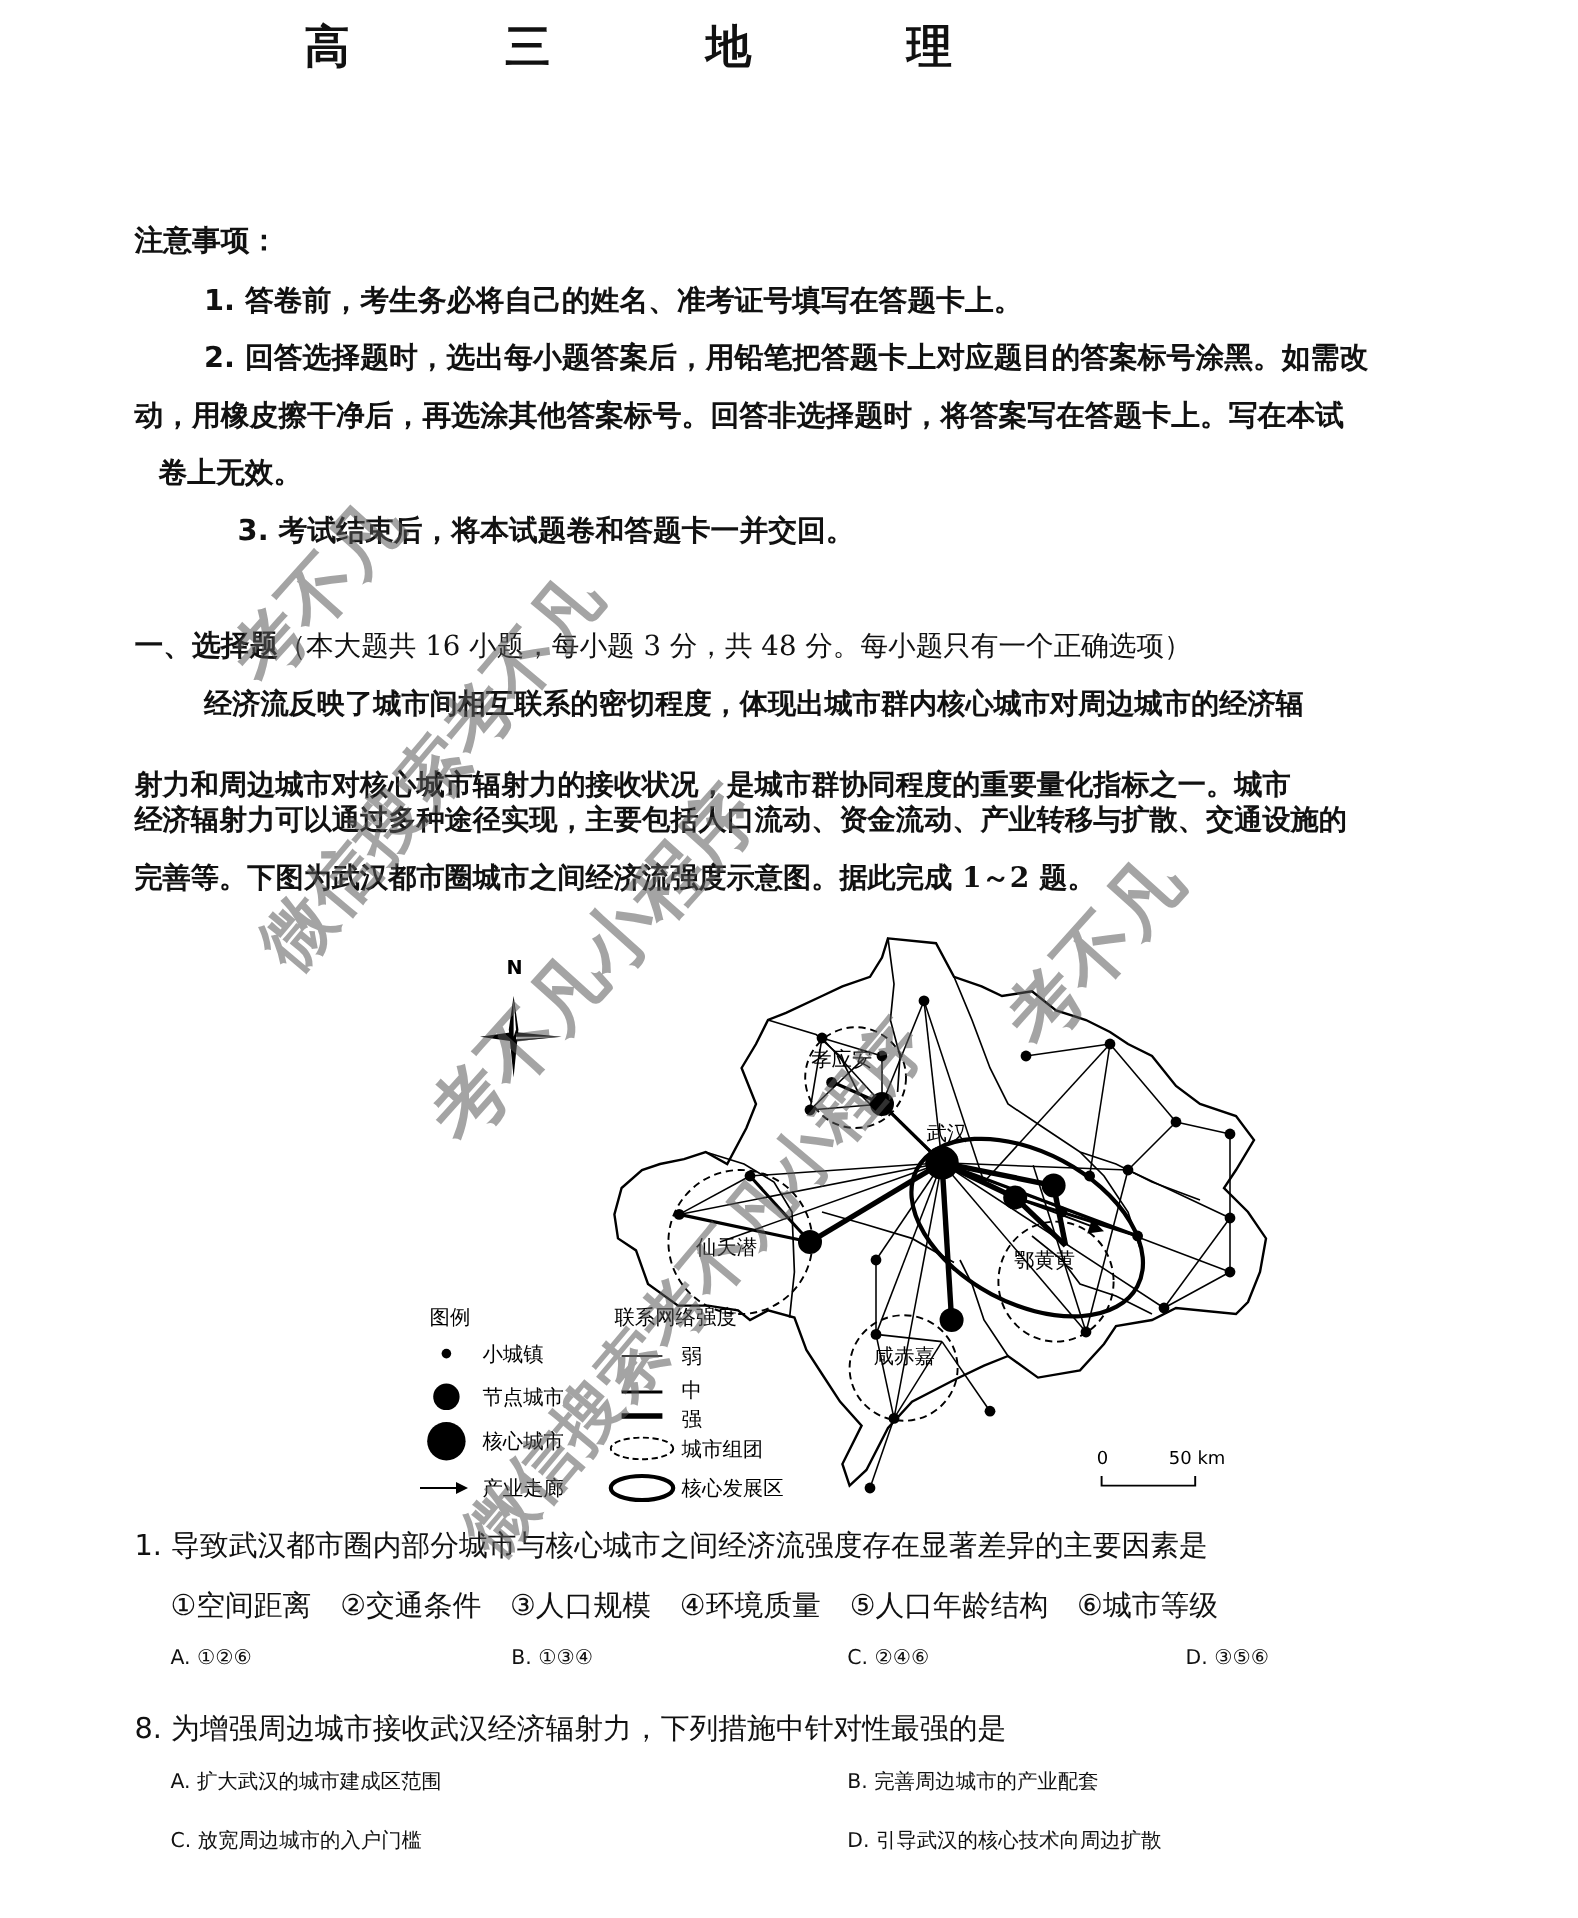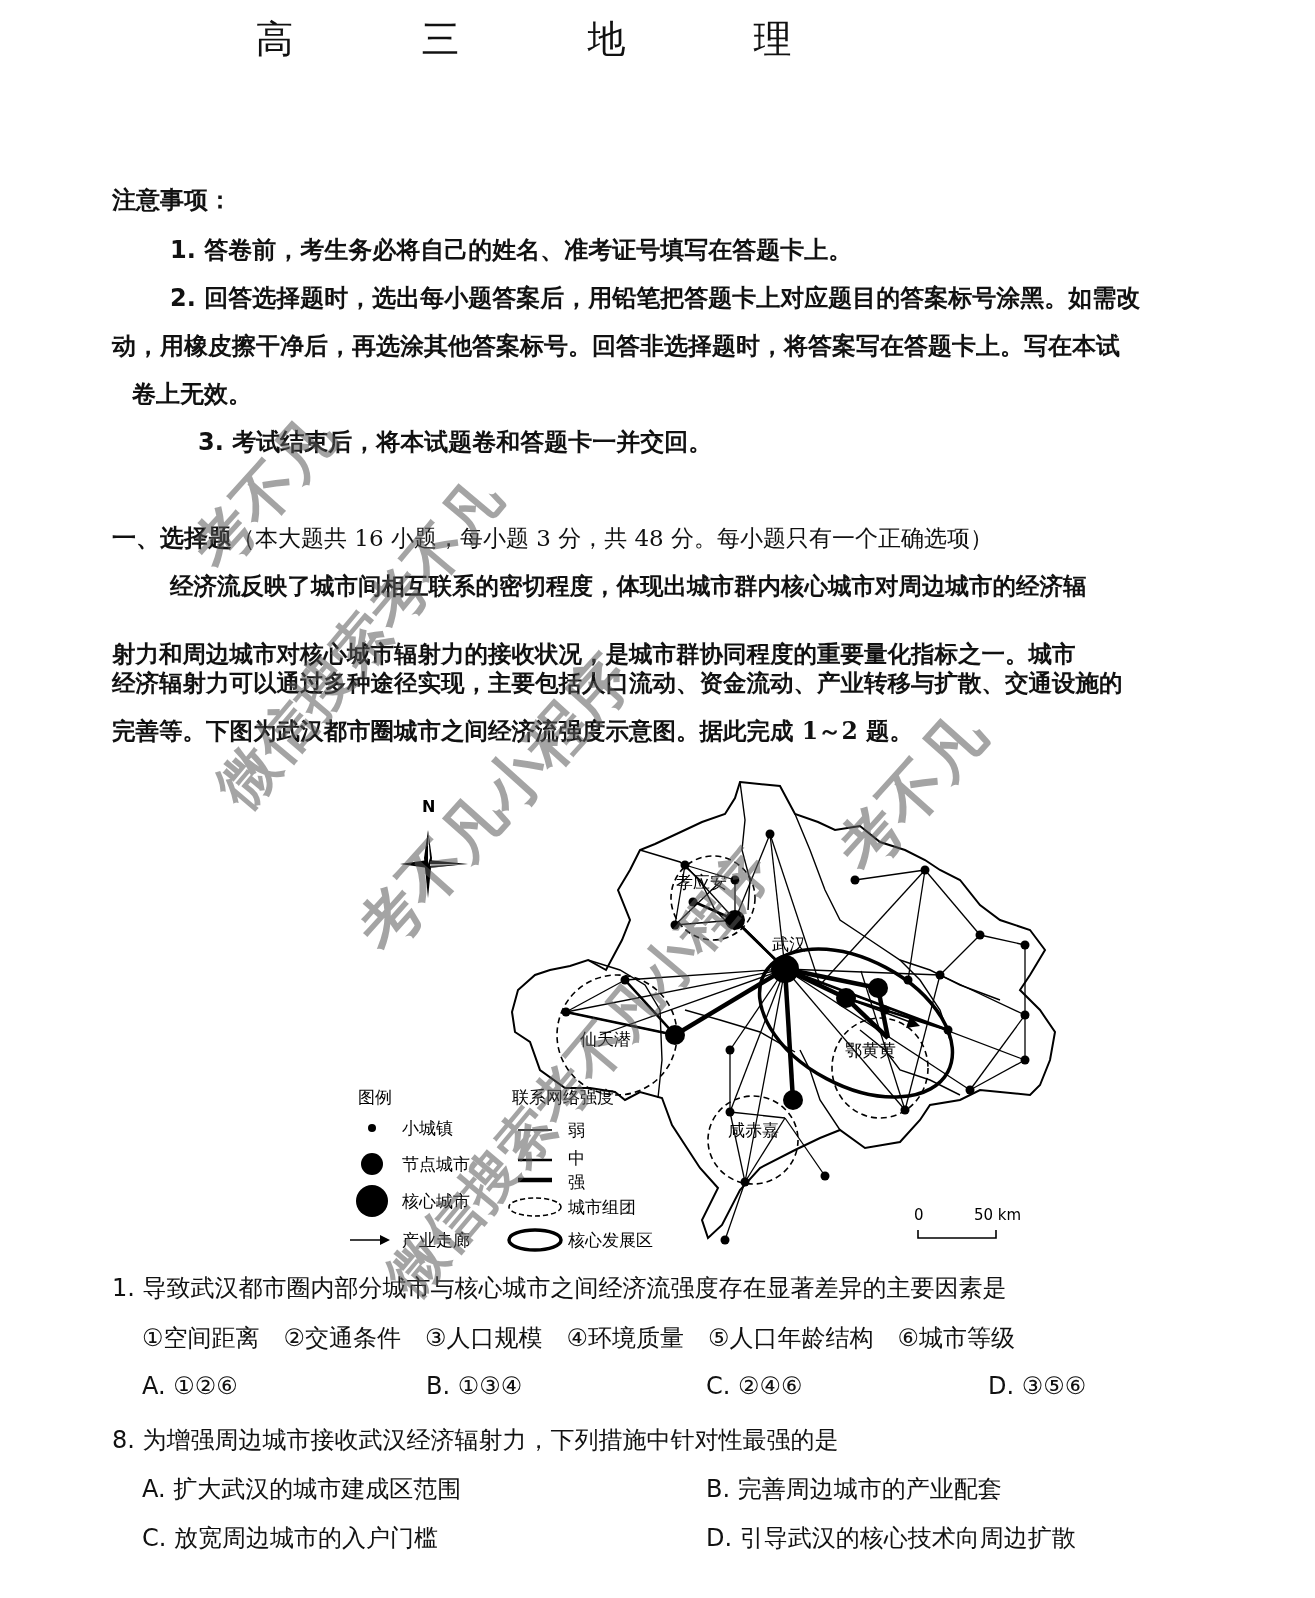--- a/index.html
+++ b/index.html
@@ -2,31 +2,31 @@
 <html><head>
 <meta charset="utf-8">
 <style>
   html, body { margin: 0; padding: 0; background: #ffffff; }
   body {
     width: 1315px; height: 1598px; position: relative; overflow: hidden;
     font-family: "DejaVu Serif", "Liberation Serif", serif; color: #111;
   }
   .title {
     position: absolute; top: 14px; left: 0; width: 1047px; text-align: center;
-    font-family: "DejaVu Sans", sans-serif; font-weight: normal; font-size: 38px; letter-spacing: 58px;
+    font-family: "DejaVu Sans", sans-serif; font-weight: bold; font-size: 38px; letter-spacing: 58px;
     padding-left: 58px; box-sizing: border-box;
   }
   .notes-head { position: absolute; left: 112px; top: 184px; font-size: 24px; font-weight: bold; font-family: "DejaVu Sans", sans-serif; }
   .line { position: absolute; font-size: 24px; white-space: nowrap; font-family: "DejaVu Sans", sans-serif; font-weight: bold; }
   .para { font-family: "DejaVu Serif", serif; font-size: 23.5px; }
   .section-title { position: absolute; left: 112px; top: 522px; font-size: 23px; white-space: nowrap; }
   .section-title b { font-family: "DejaVu Sans", sans-serif; font-size: 24px; }
   .map { position: absolute; left: 340px; top: 770px; width: 720px; height: 490px; }
   .q { position: absolute; font-size: 24px; white-space: nowrap; font-family: "DejaVu Sans", sans-serif; }
-  .opt { position: absolute; font-size: 24px; white-space: nowrap; font-family: "DejaVu Sans", sans-serif; }
+  .opt { position: absolute; font-size: 17px; white-space: nowrap; font-family: "DejaVu Sans", sans-serif; }
   .wm {
     position: absolute; color: rgba(90,90,90,0.55); font-family: "DejaVu Sans", sans-serif; font-weight: bold;
     white-space: nowrap; transform-origin: left center; pointer-events: none;
   }
   svg text { font-family: "DejaVu Sans", sans-serif; }
 </style>
 </head>
 <body>
 
 <div class="title">高 三 地 理</div>

